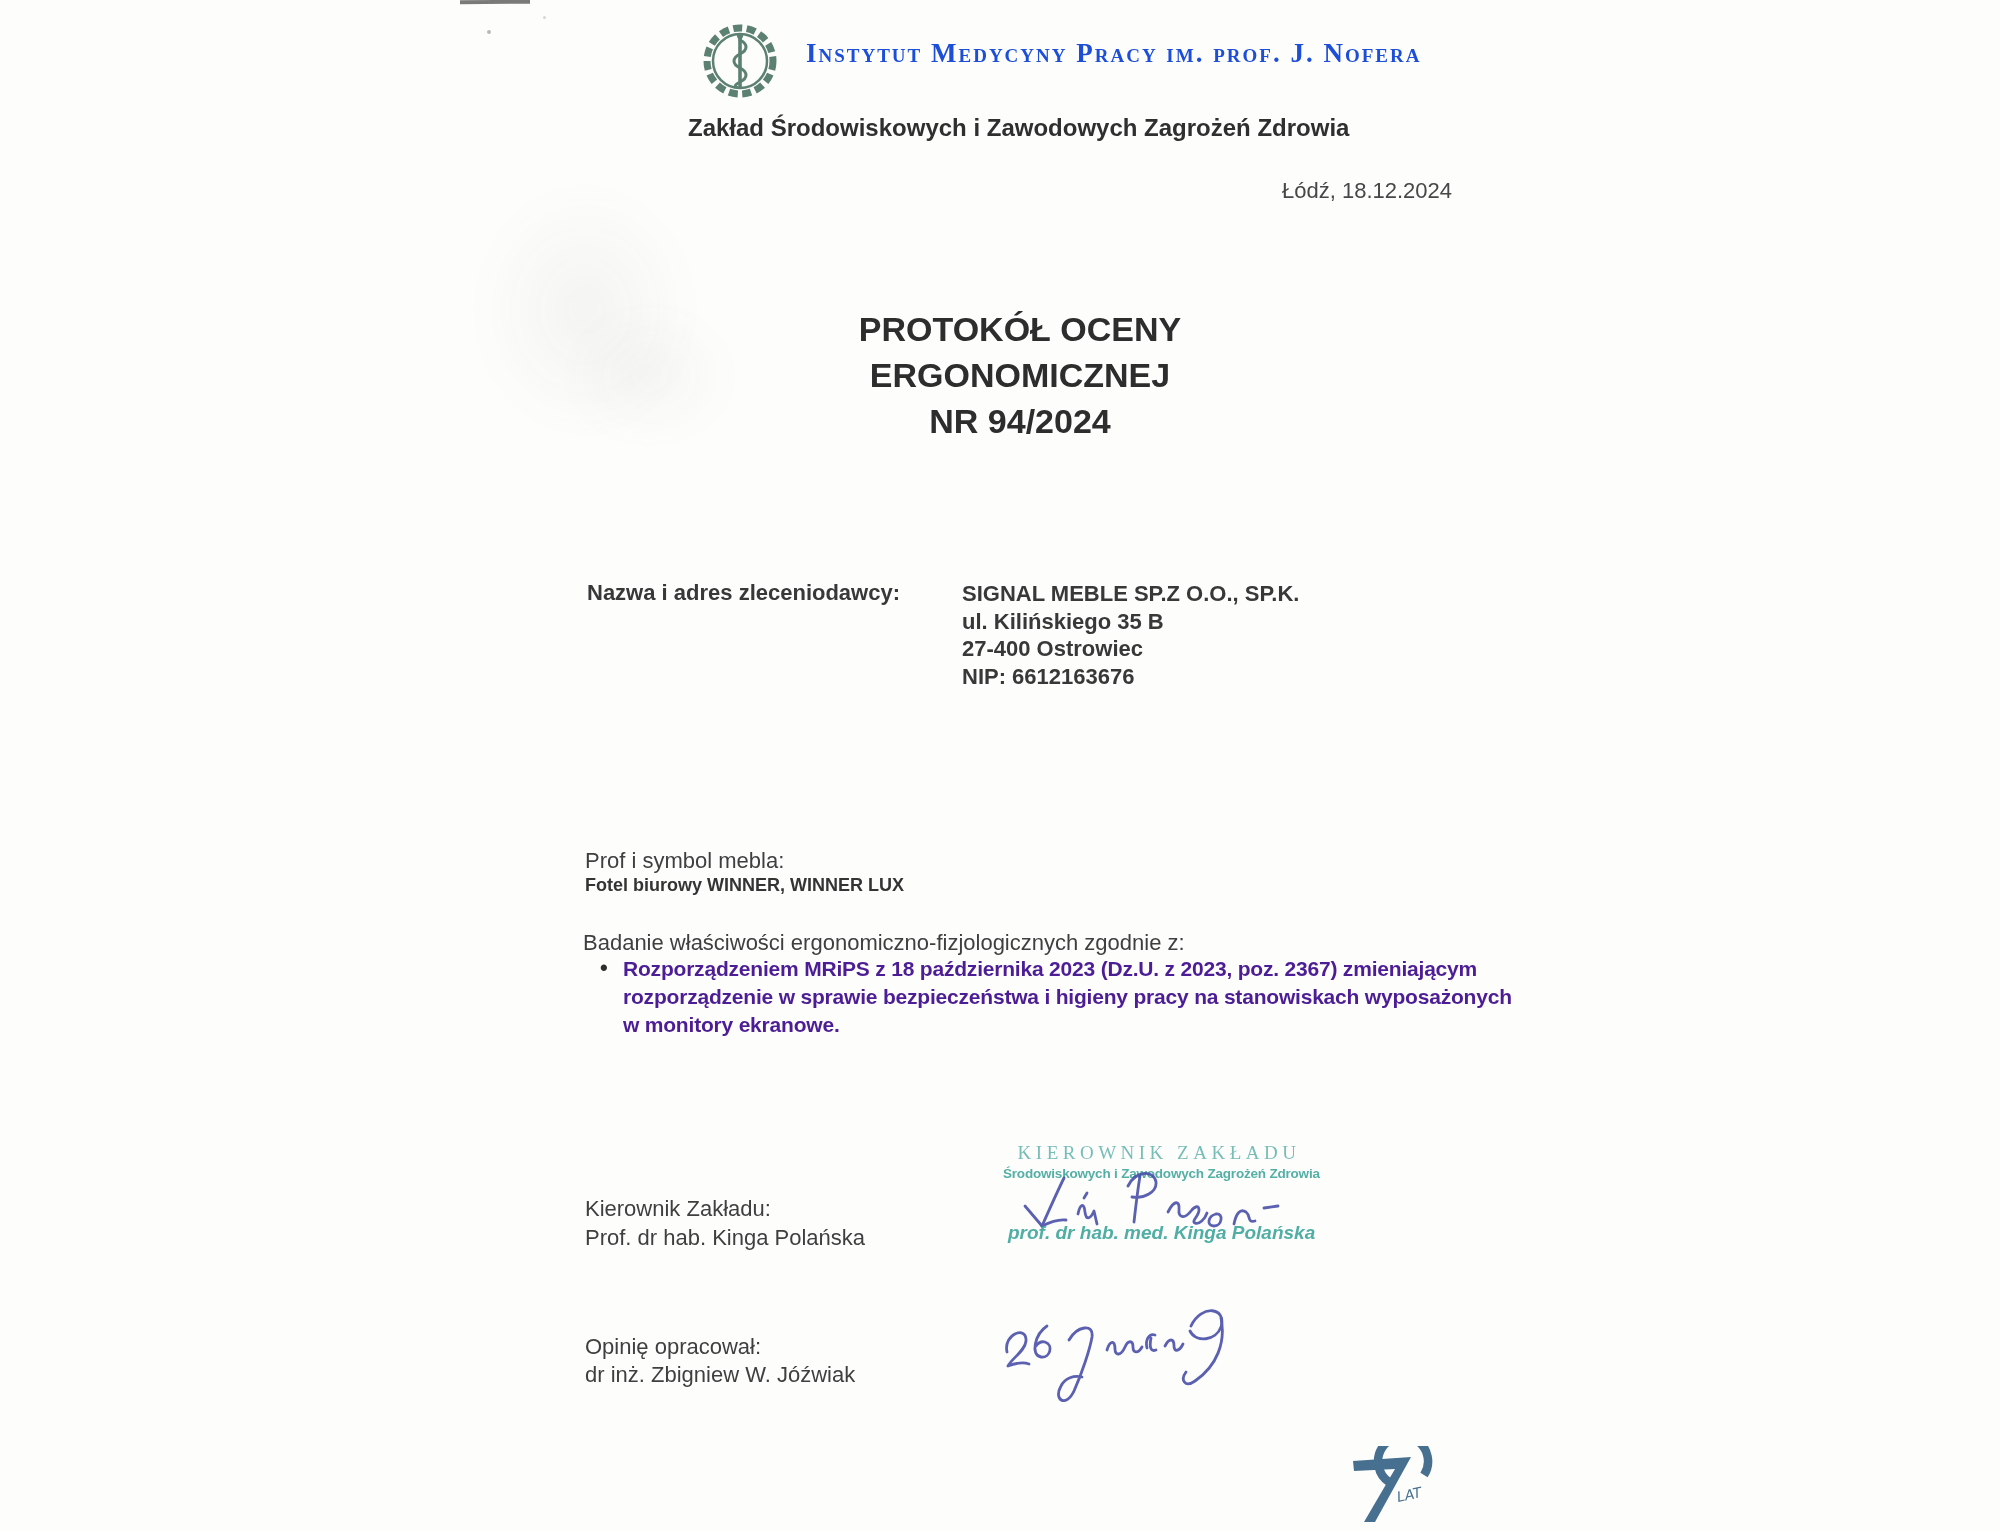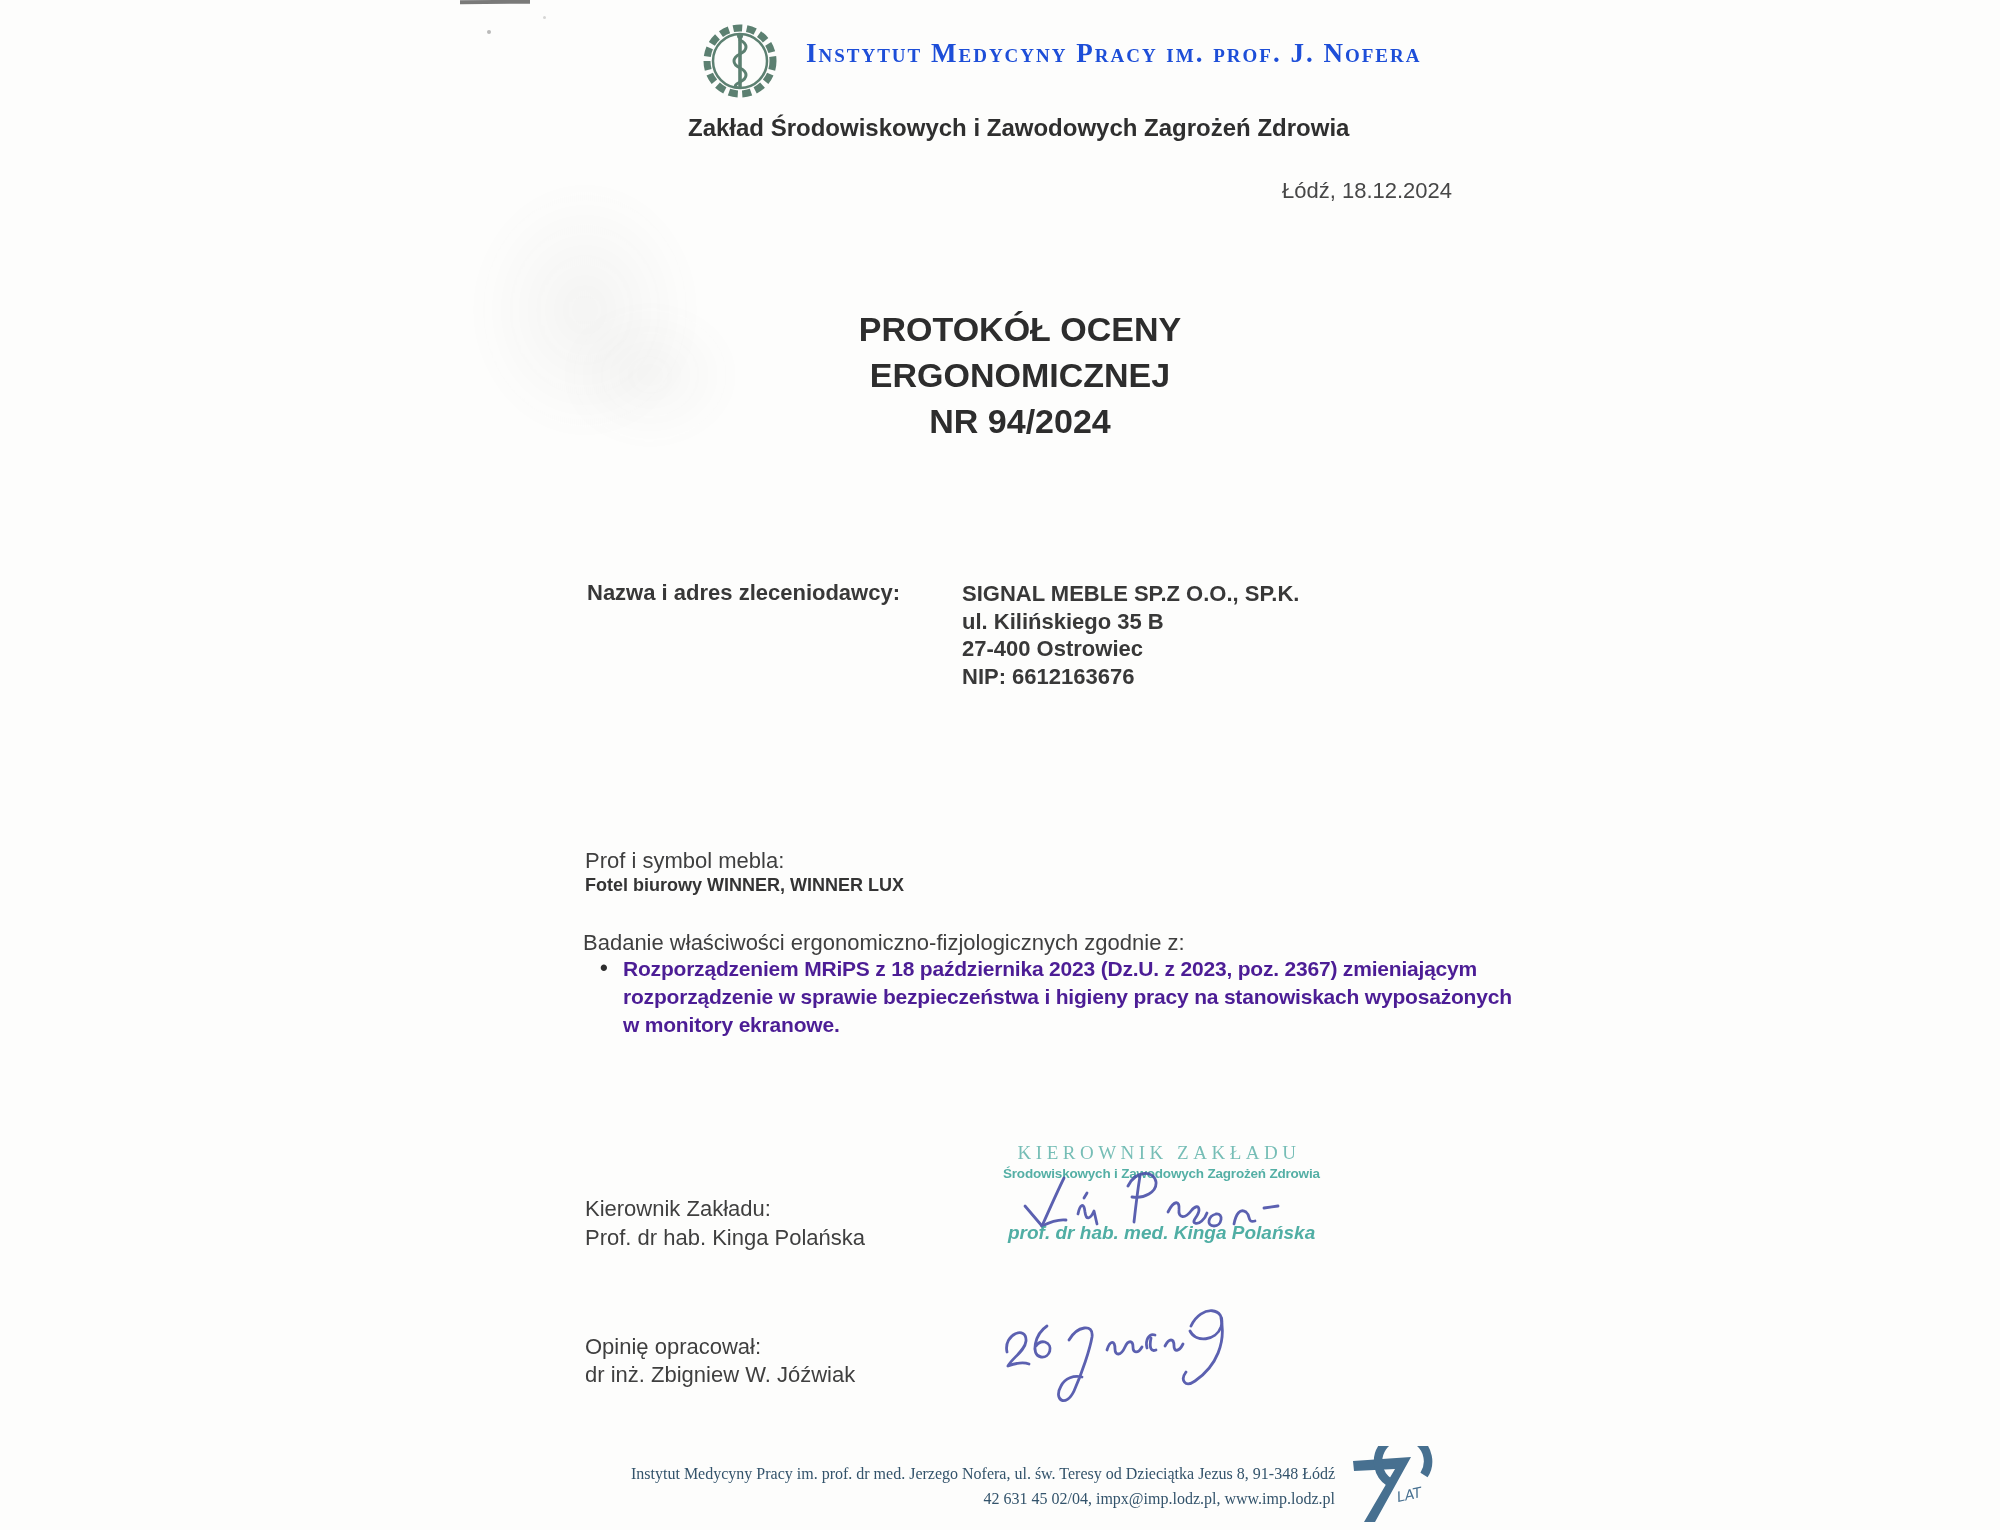--- a/index.html
+++ b/index.html
@@ -190,24 +190,20 @@
         <path d="M74,44 c8,-14 25,-17 23,-3 c-2,12 -10,36 -18,54 c-8,17 -21,9 -13,-5 c4,-8 13,-11 21,-9"></path>
         <path d="M112,54 c3,-10 8,-10 8,-1 c0,7 6,7 10,-2 c3,-7 8,-7 8,0 c0,6 5,7 9,0"></path>
         <path d="M152,52 c-2,-8 2,-15 8,-13 m-4,3 c-2,10 0,14 5,12"></path>
         <path d="M170,50 c4,-8 9,-8 9,0 c0,6 5,6 9,-2"></path>
         <path d="M196,30 c10,-22 36,-19 30,1 c-5,14 -25,16 -31,4"></path>
         <path d="M226,22 c5,24 -4,48 -26,63 c-10,7 -15,-1 -9,-9"></path>
       </g>
     </svg>
   </div>
 
-  <div class="abs footer-block">
-    <div>Instytut Medycyny Pracy im. prof. dr med. Jerzego Nofera, ul. św. Teresy od Dzieciątka Jezus 8, 91-348 Łódź</div>
-    <div>42 631 45 02/04, impx@imp.lodz.pl, www.imp.lodz.pl</div>
-  </div>
 
   <div class="abs seventy-logo">
     <svg width="100" height="78" viewBox="0 0 100 78">
       <path d="M3,15 L61,11 L25,76 L14,76 L45,23 L4,25 Z" fill="#477090"></path>
       <path d="M39,36 A25,25 0 1 1 74,29" fill="none" stroke="#477090" stroke-width="8.5"></path>
       <text x="48" y="56" font-size="14" font-style="italic" font-family="DejaVu Sans, sans-serif" fill="#477090" transform="rotate(-12 48 56)">LAT</text>
     </svg>
   </div>
 
 </div>

